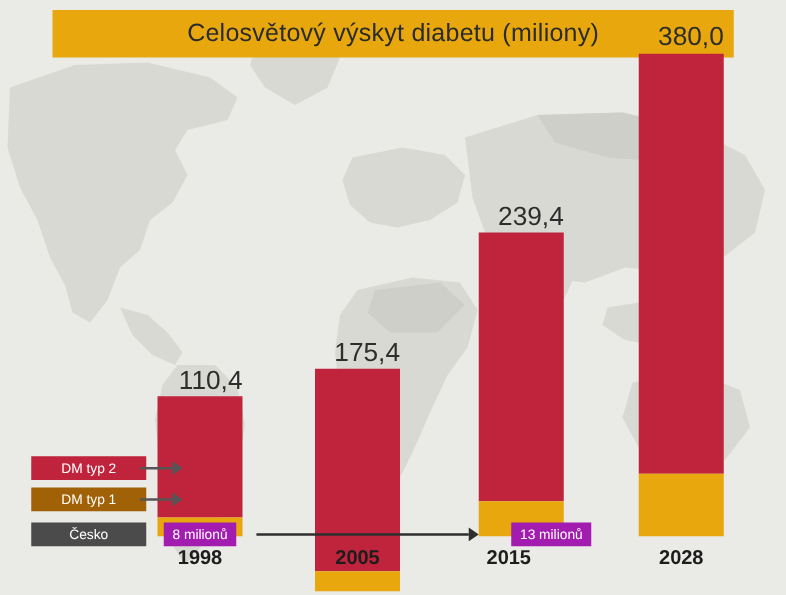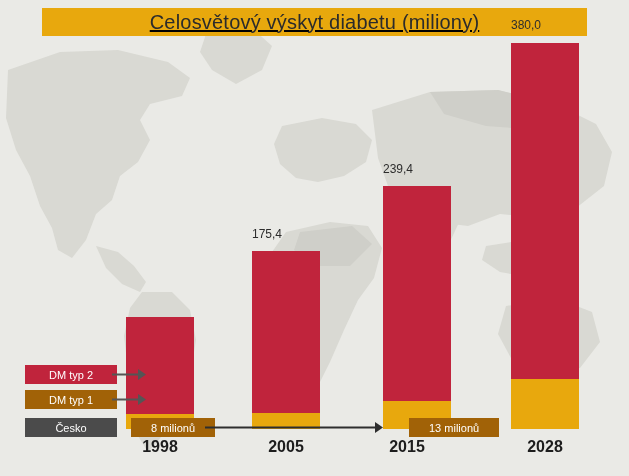--- a/index.html
+++ b/index.html
@@ -10,37 +10,37 @@
     position:relative;
   }
   #stage{position:absolute;inset:0;overflow:hidden;background:#e9e9e5;}
 
   
   #map{position:absolute;inset:0;}
   #map svg{width:100%;height:100%;display:block;}
 
   
   .title-banner{
-    position:absolute;left:42px;top:8px;width:545px;height:28px;
+    position:absolute;left:42px;top:8px;width:545px;height:38px;
     background:#e8a80d;
-    display:flex;align-items:center;justify-content:center;text-decoration:underline;
+    display:flex;align-items:center;justify-content:center;
   }
   .title-text{
     font-size:20px;color:#2b2b2b;font-weight:400;letter-spacing:.2px;
     white-space:nowrap;
   }
 
   
   .bars{position:absolute;left:0;top:0;width:629px;height:476px;}
   .bar-group{position:absolute;bottom:47px;width:68px;}
   .bar-t2{width:100%;background:#c0243c;}
   .bar-t1{width:100%;background:#e8a80d;}
   .bar-value{
-    position:absolute;left:0;width:100%;text-align:left;
-    font-size:12px;color:#2d2d2d;
+    position:absolute;left:0;width:100%;text-align:right;
+    font-size:21px;color:#2d2d2d;
   }
   .bar-year{
     position:absolute;bottom:20px;width:68px;text-align:center;
     font-size:16px;font-weight:bold;color:#1d1d1d;
   }
 
   
   .legend{position:absolute;left:8px;padding-left:17px;}
   .legend-chip{
     height:19px;width:92px;display:flex;align-items:center;
@@ -51,23 +51,23 @@
   .chip-t1{background:#a16207;}
   .chip-cz{background:#4b4b4b;}
   .legend-arrow{
     position:absolute;left:104px;width:34px;height:19px;
     display:flex;align-items:center;
   }
   .legend-arrow svg{display:block;}
 
   
   .cz-box{
-    position:absolute;height:19px;background:#a16207;color:#fff;
+    position:absolute;height:19px;background:#a21caf;color:#fff;
     font-size:11px;display:flex;align-items:center;justify-content:center;
-    padding:0 20px;white-space:nowrap;
+    padding:0 7px;white-space:nowrap;
   }
   .cz-arrow{position:absolute;}
   .cz-arrow svg{display:block;}
 </style>
 </head>
 <body>
 
 <div id="stage">
 
   <div id="map">
@@ -111,26 +111,27 @@
     </svg>
   </div>
 
   <div class="title-banner">
     <span class="title-text">Celosvětový výskyt diabetu (miliony)</span>
   </div>
 
   <div class="bars">
 
     <div class="bar-group" style="left:126px;height:112px;">
+      <div class="bar-value" style="top:-24px;">110,4</div>
       <div class="bar-t2" style="height:97px;"></div>
       <div class="bar-t1" style="height:15px;"></div>
     </div>
     <div class="bar-year" style="left:126px;">1998</div>
 
-    <div class="bar-group" style="left:252px;height:178px;">
+    <div class="bar-group" style="left:252px;height:134px;">
       <div class="bar-value" style="top:-24px;">175,4</div>
       <div class="bar-t2" style="height:162px;"></div>
       <div class="bar-t1" style="height:16px;"></div>
     </div>
     <div class="bar-year" style="left:252px;">2005</div>
 
     <div class="bar-group" style="left:383px;height:243px;">
       <div class="bar-value" style="top:-24px;">239,4</div>
       <div class="bar-t2" style="height:215px;"></div>
       <div class="bar-t1" style="height:28px;"></div>

